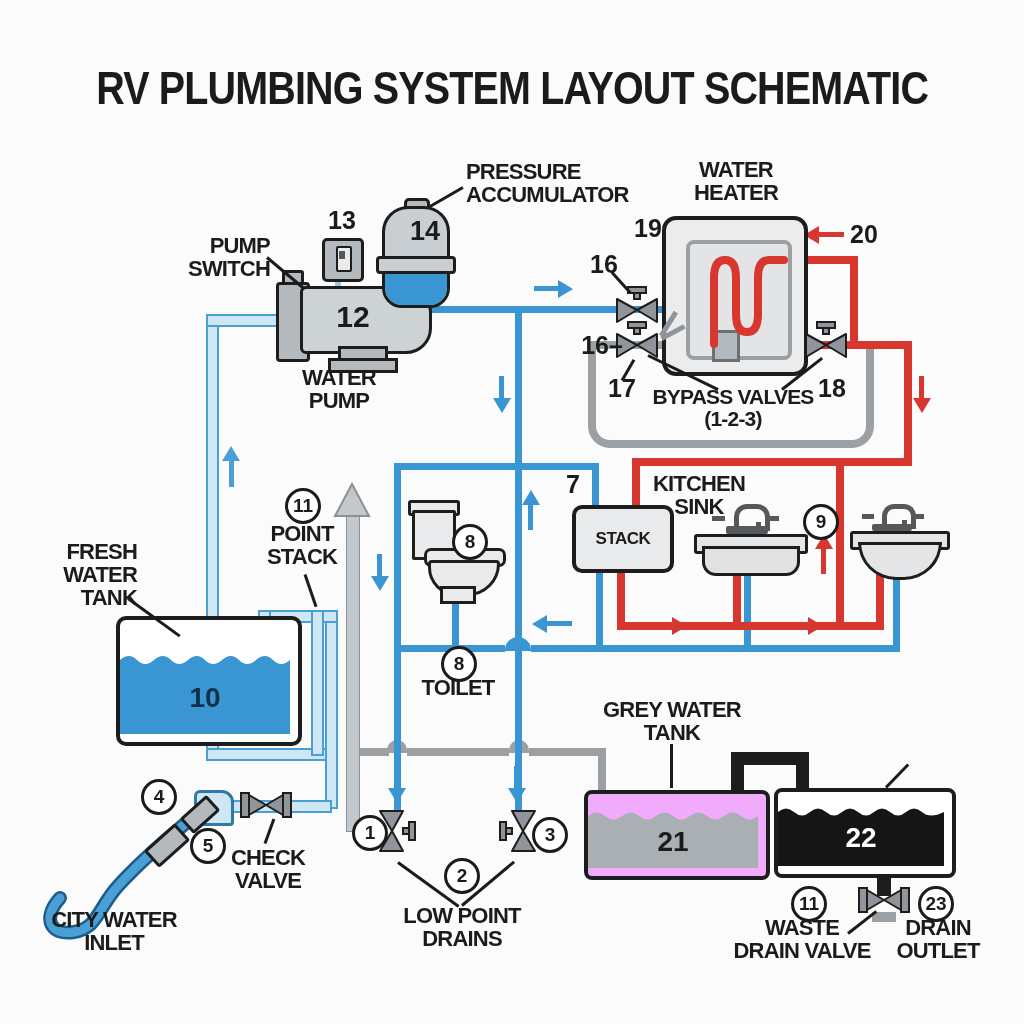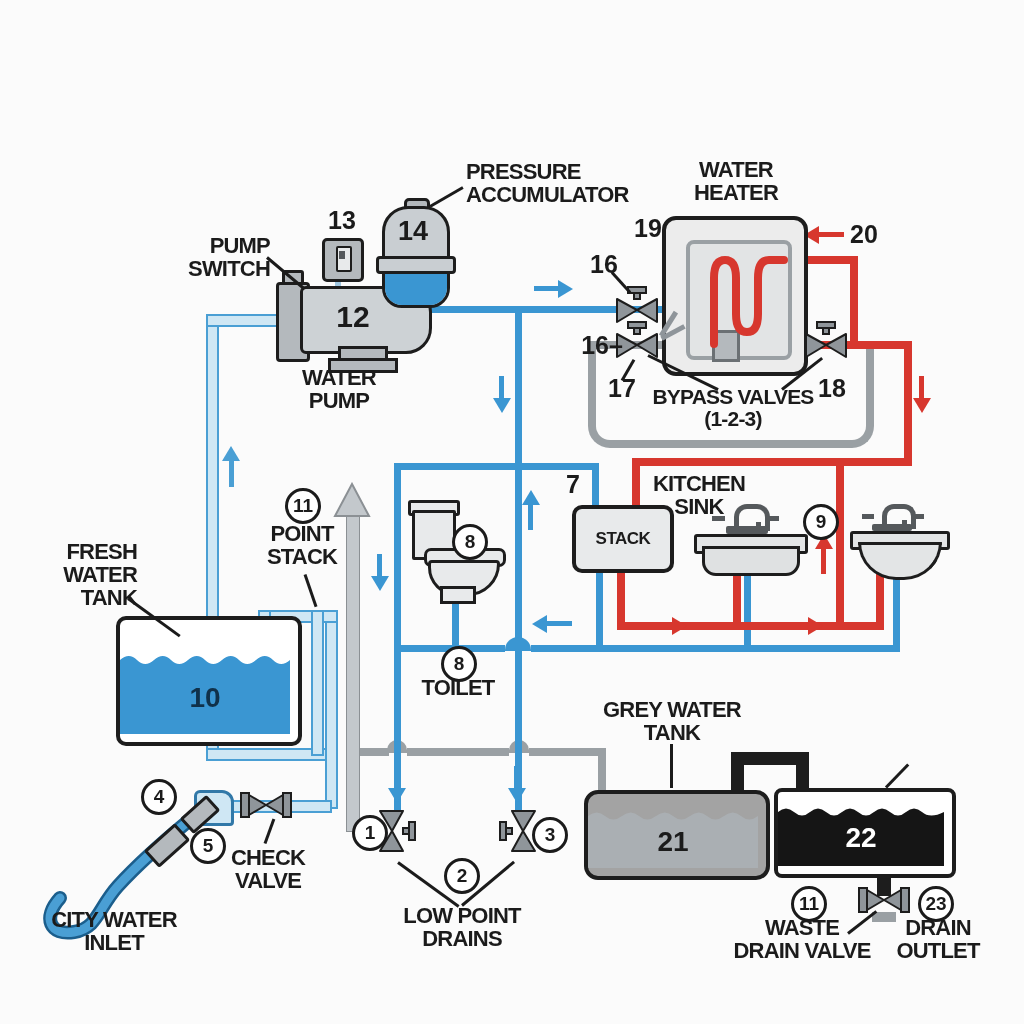--- a/index.html
+++ b/index.html
@@ -17,20 +17,21 @@
   .ptr{position:absolute;background:#1b1b1b;height:3px;transform-origin:left center;}
   .head{position:absolute;width:0;height:0;}
   #title{position:absolute;left:0;top:60px;width:1024px;text-align:center;}
   #title span{display:inline-block;font-size:47px;font-weight:700;letter-spacing:-1px;
               color:#1b1b1b;transform:scaleX(0.84);transform-origin:center;}
 </style>
 </head>
 <body>
 <div id="canvas">
 
+<div id="title"><span>RV PLUMBING SYSTEM LAYOUT SCHEMATIC</span></div>
 
 <div class="pipe" style="left:206px;top:314px;width:9px;height:304px;background:#cfe7f4;border:2px solid #4a9fd4;"></div>
 <div class="pipe" style="left:206px;top:314px;width:80px;height:9px;background:#cfe7f4;border:2px solid #4a9fd4;"></div>
 <div class="pipe" style="left:206px;top:738px;width:9px;height:19px;background:#cfe7f4;border:2px solid #4a9fd4;"></div>
 <div class="pipe" style="left:206px;top:748px;width:128px;height:9px;background:#cfe7f4;border:2px solid #4a9fd4;"></div>
 <div class="pipe" style="left:325px;top:610px;width:9px;height:195px;background:#cfe7f4;border:2px solid #4a9fd4;"></div>
 <div class="pipe" style="left:258px;top:610px;width:76px;height:9px;background:#cfe7f4;border:2px solid #4a9fd4;"></div>
 <div class="pipe" style="left:258px;top:610px;width:9px;height:26px;background:#cfe7f4;border:2px solid #4a9fd4;"></div>
 <div class="pipe" style="left:311px;top:610px;width:9px;height:142px;background:#cfe7f4;border:2px solid #4a9fd4;"></div>
 <div class="pipe" style="left:228px;top:800px;width:100px;height:9px;background:#cfe7f4;border:2px solid #4a9fd4;"></div>
@@ -139,21 +140,21 @@
 <div class="abs" style="left:300px;top:286px;width:126px;height:62px;background:#cdd2d5;border:3px solid #1d1d1d;border-radius:6px 26px 26px 6px;"></div>
 <div class="abs" style="left:338px;top:346px;width:44px;height:14px;background:#b4b9bd;border:3px solid #1d1d1d;"></div>
 <div class="abs" style="left:328px;top:358px;width:64px;height:9px;background:#b4b9bd;border:3px solid #1d1d1d;"></div>
 <div class="num" style="left:322px;top:300px;width:62px;font-size:30px;">12</div>
 
 <div class="abs" style="left:404px;top:198px;width:20px;height:12px;background:#b4b9bd;border:3px solid #1d1d1d;border-radius:5px;"></div>
 <div class="abs" style="left:382px;top:206px;width:62px;height:96px;border:3px solid #1d1d1d;border-radius:26px 26px 20px 20px;background:#c9ced2;overflow:hidden;">
   <div style="position:absolute;left:0;top:52px;width:62px;height:44px;background:#3a96d2;"></div>
 </div>
 <div class="abs" style="left:376px;top:256px;width:74px;height:12px;background:#c9ced2;border:3px solid #1d1d1d;border-radius:4px;"></div>
-<div class="num" style="left:386px;top:216px;width:54px;font-size:27px;">14</div>
+<div class="num" style="left:386px;top:216px;width:54px;font-size:27px;text-align:right;">14</div>
 
 <div class="abs" style="left:662px;top:216px;width:138px;height:152px;background:#ececec;border:4px solid #1d1d1d;border-radius:14px;"></div>
 <div class="abs" style="left:686px;top:240px;width:98px;height:112px;background:#e2e4e5;border:4px solid #9aa0a4;border-radius:8px;"></div>
 <div class="abs" style="left:666px;top:310px;width:5px;height:28px;background:#8f959a;transform:rotate(32deg);"></div>
 <div class="abs" style="left:660px;top:330px;width:26px;height:5px;background:#8f959a;transform:rotate(-28deg);"></div>
 <div class="abs" style="left:712px;top:330px;width:22px;height:26px;background:#b4b9bd;border:3px solid #6b7074;"></div>
 <svg class="abs" style="left:700px;top:248px;" width="90" height="104" viewBox="0 0 90 104">
   <path d="M14 96 V30 Q14 12 25 12 Q36 12 36 30 V66 Q36 84 47 84 Q58 84 58 66 V30 Q58 12 69 12 H84" fill="none" stroke="#d7372e" stroke-width="8" stroke-linecap="round"></path>
 </svg>
 
@@ -226,21 +227,21 @@
 <div class="abs" style="left:850px;top:531px;width:94px;height:13px;background:#e3e5e6;border:3px solid #1d1d1d;border-radius:3px;"></div>
 <div class="abs" style="left:858px;top:542px;width:78px;height:32px;background:#e3e5e6;border:3px solid #1d1d1d;border-radius:0 0 42px 42px;"></div>
 
 <div class="abs" style="left:116px;top:616px;width:178px;height:122px;background:#fff;border:4px solid #1d1d1d;border-radius:10px;overflow:hidden;">
   <svg width="170" height="114" viewBox="0 0 170 114" style="position:absolute;left:0;top:0;">
     <path d="M0 40 Q9 32 17 40 T34 40 T51 40 T68 40 T85 40 T102 40 T119 40 T136 40 T153 40 T170 40 V114 H0 Z" fill="#3a96d2"></path>
   </svg>
   <div style="position:absolute;left:58px;top:62px;width:54px;text-align:center;font-weight:700;font-size:28px;color:#10314a;">10</div>
 </div>
 
-<div class="abs" style="left:584px;top:790px;width:178px;height:82px;background:#a3a3a3;border:4px solid #1d1d1d;border-radius:14px;overflow:hidden;">
+<div class="abs" style="left:584px;top:790px;width:178px;height:82px;background:#f0abfc;border:4px solid #1d1d1d;border-radius:8px;overflow:hidden;">
   <svg width="170" height="74" viewBox="0 0 170 74" style="position:absolute;left:0;top:0;">
     <path d="M0 22 Q9 15 17 22 T34 22 T51 22 T68 22 T85 22 T102 22 T119 22 T136 22 T153 22 T170 22 V74 H0 Z" fill="#aaafb3"></path>
   </svg>
   <div style="position:absolute;left:58px;top:32px;width:54px;text-align:center;font-weight:700;font-size:28px;color:#1b1b1b;">21</div>
 </div>
 
 <div class="abs" style="left:774px;top:788px;width:174px;height:82px;background:#fff;border:4px solid #1d1d1d;border-radius:8px;overflow:hidden;">
   <svg width="166" height="74" viewBox="0 0 166 74" style="position:absolute;left:0;top:0;">
     <path d="M0 20 Q8 13 16 20 T32 20 T48 20 T64 20 T80 20 T96 20 T112 20 T128 20 T144 20 T166 20 V74 H0 Z" fill="#151515"></path>
   </svg>

